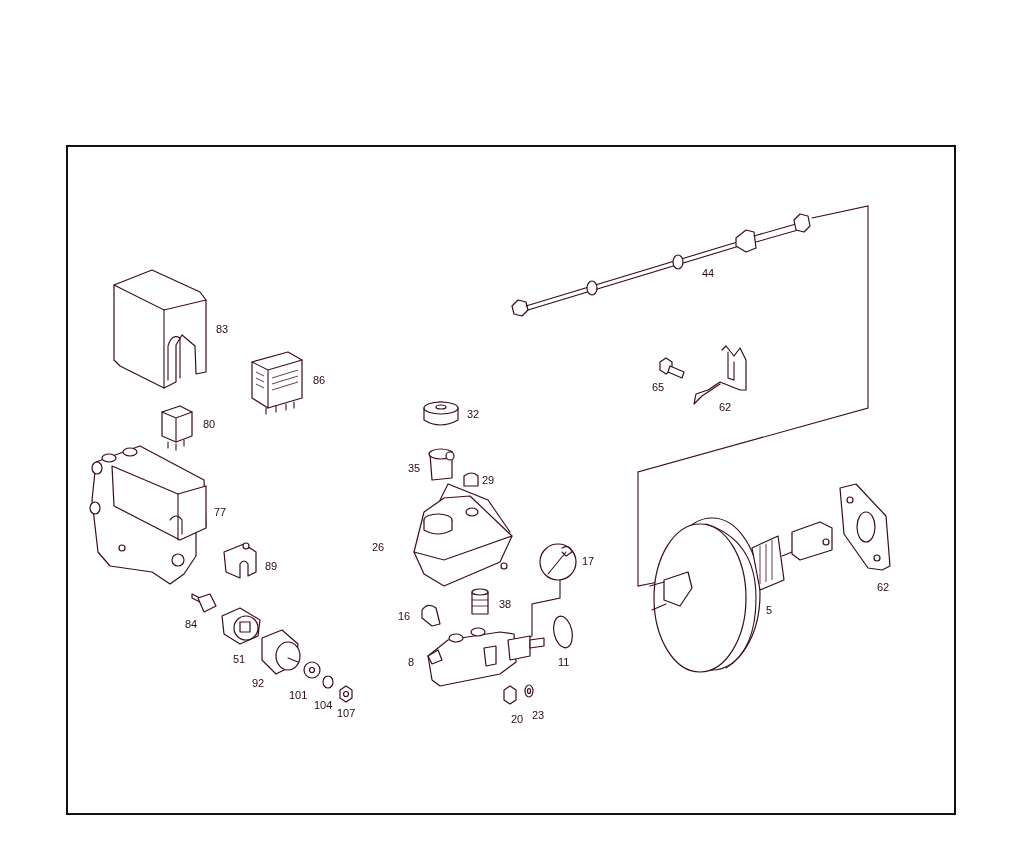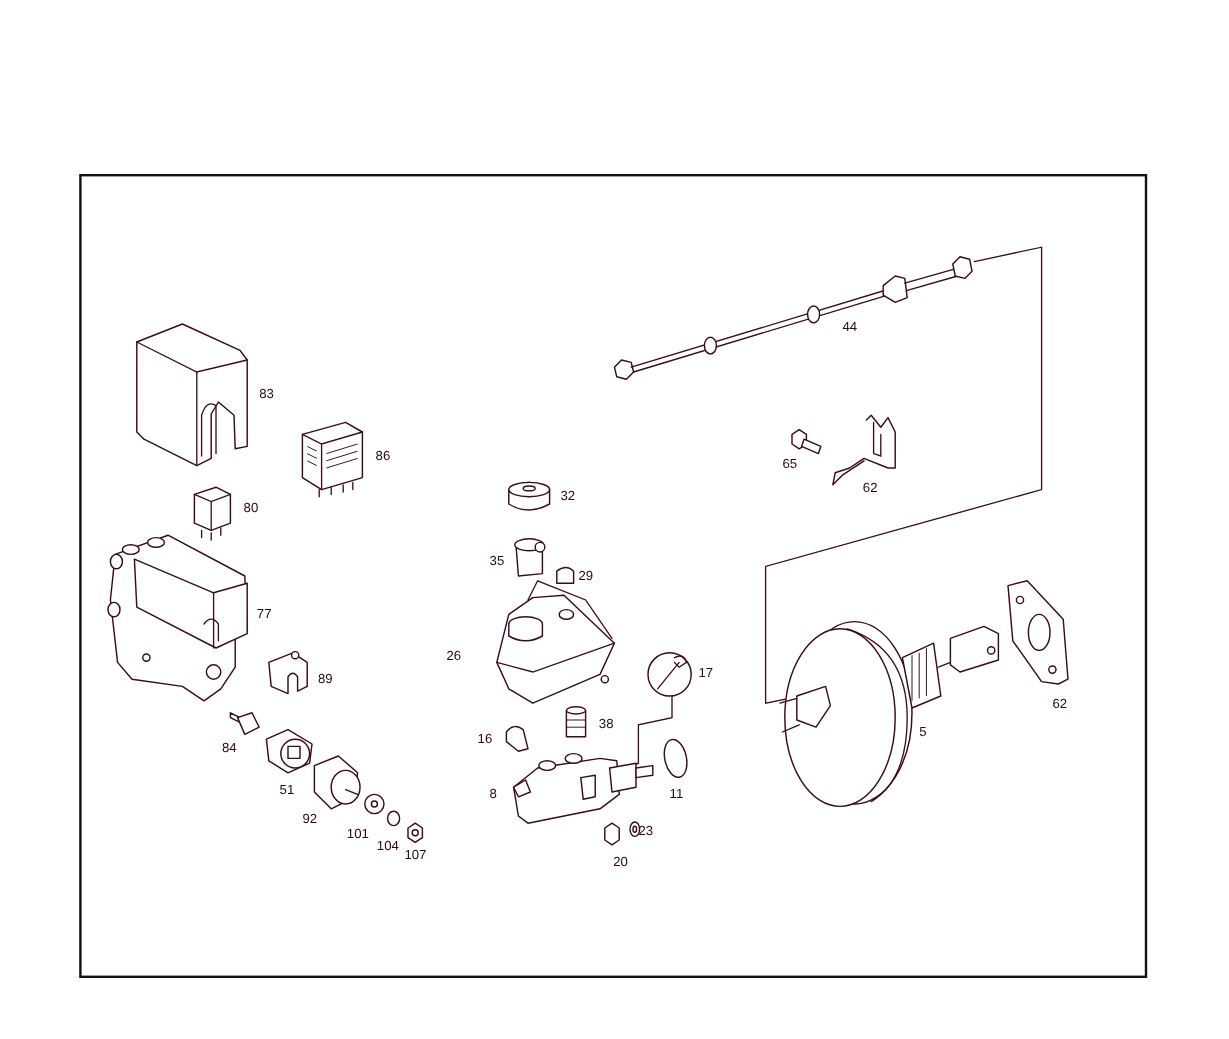--- a/index.html
+++ b/index.html
@@ -208,18 +208,18 @@
 <div class="lbl" style="left:467px;top:409px">32</div>
 <div class="lbl" style="left:408px;top:463px">35</div>
 <div class="lbl" style="left:482px;top:475px">29</div>
 <div class="lbl" style="left:372px;top:542px">26</div>
 <div class="lbl" style="left:582px;top:556px">17</div>
 <div class="lbl" style="left:398px;top:611px">16</div>
 <div class="lbl" style="left:499px;top:599px">38</div>
 <div class="lbl" style="left:408px;top:657px">8</div>
 <div class="lbl" style="left:558px;top:657px">11</div>
 <div class="lbl" style="left:511px;top:714px">20</div>
-<div class="lbl" style="left:532px;top:688px">23</div>
+<div class="lbl" style="left:532px;top:710px">23</div>
 <div class="lbl" style="left:702px;top:268px">44</div>
 <div class="lbl" style="left:652px;top:382px">65</div>
 <div class="lbl" style="left:719px;top:402px">62</div>
 <div class="lbl" style="left:766px;top:605px">5</div>
 <div class="lbl" style="left:877px;top:582px">62</div>
 
 </body></html>

